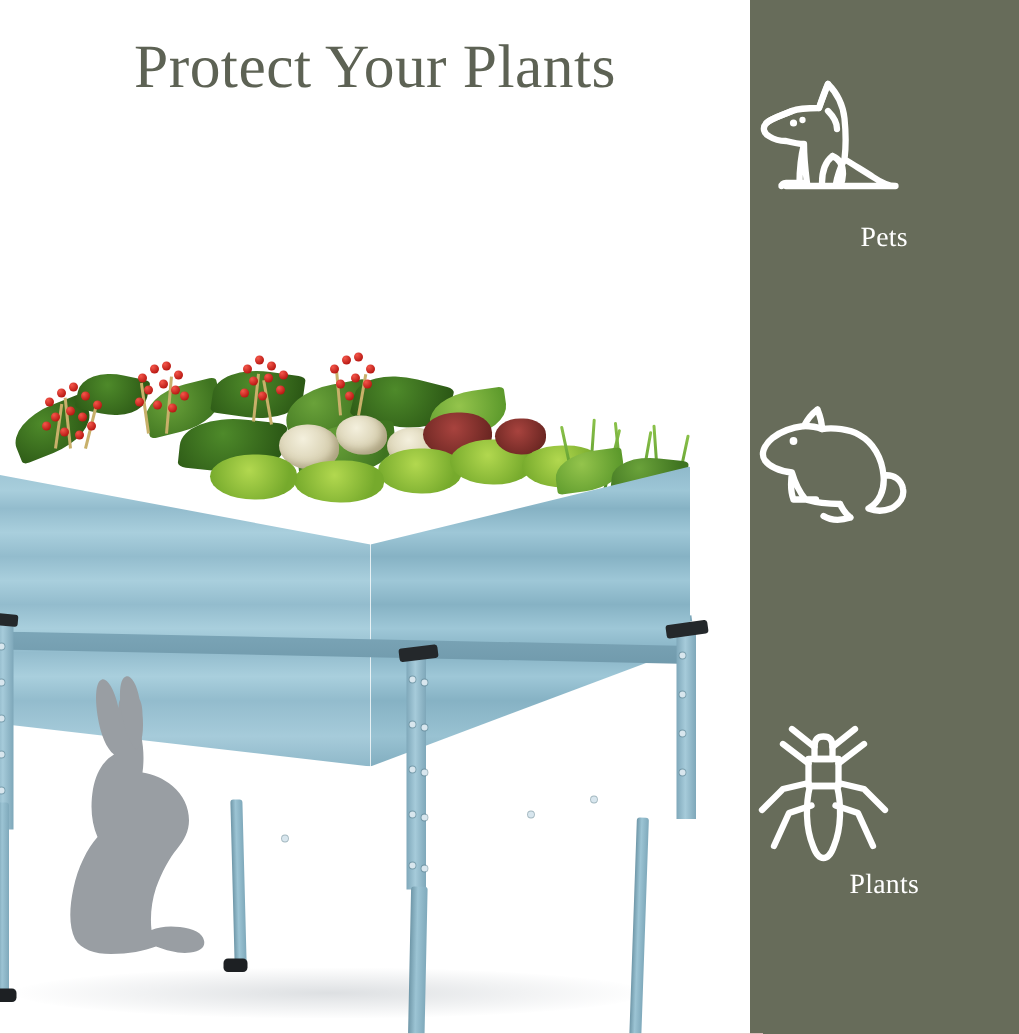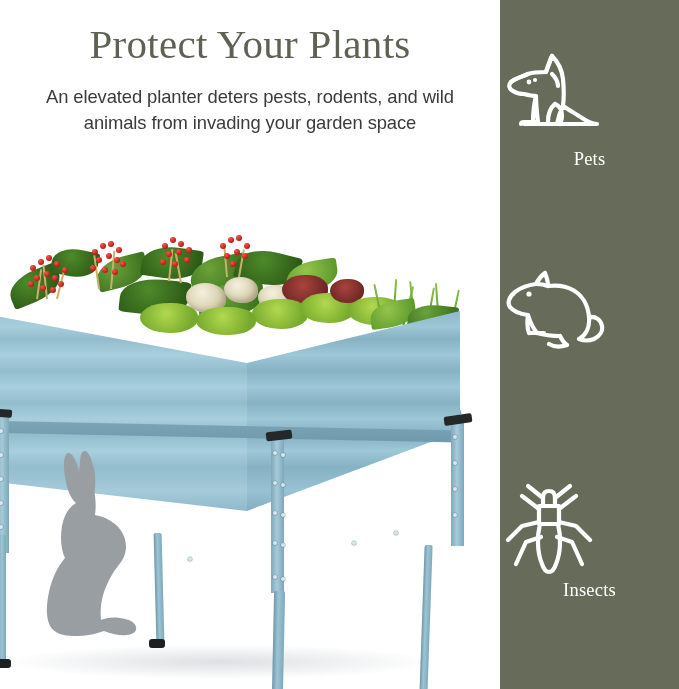--- a/index.html
+++ b/index.html
@@ -214,21 +214,20 @@
   #feature-insects  { top: 480px; }
 </style>
 </head>
 <body>
 
 <div id="page">
 
   <div id="left-pane">
 
     <div id="headline">Protect Your Plants</div>
-    <div id="subhead">An elevated planter deters pests, rodents, and wild animals from invading your garden space</div>
 
     <div id="planter-photo">
 
       <div class="ground-shadow" style="left:40px; top:430px; width:420px; height:34px;"></div>
 
       <div class="plants">
 
         <div class="leaf dark" style="left:8px;  top:44px; width:54px; height:30px; transform:rotate(-22deg);"></div>
         <div class="leaf dark" style="left:52px; top:22px; width:46px; height:28px; transform:rotate(12deg);"></div>
         <div class="leaf" style="left:96px; top:30px; width:52px; height:30px; transform:rotate(-14deg);"></div>
@@ -485,17 +484,17 @@
           <path d="M40 44 C37 56 37 72 42 84 C44 90 47 92 49 92 C51 92 54 90 56 84
                    C61 72 61 56 58 44 Z"></path>
 
           <path d="M39 29 L22 16 M59 29 L76 16"></path>
 
           <path d="M39 42 L22 46 L8 60 M59 42 L76 46 L90 60"></path>
 
           <path d="M41 57 L26 62 L16 84 M57 57 L72 62 L82 84"></path>
         </svg>
       </span>
-      <span class="flabel" style="margin-top:0;">Insects</span>
+      <span class="flabel" style="margin-top:0;">Plants</span>
     </div>
 
   </div>
 </div>
 
 </body></html>

